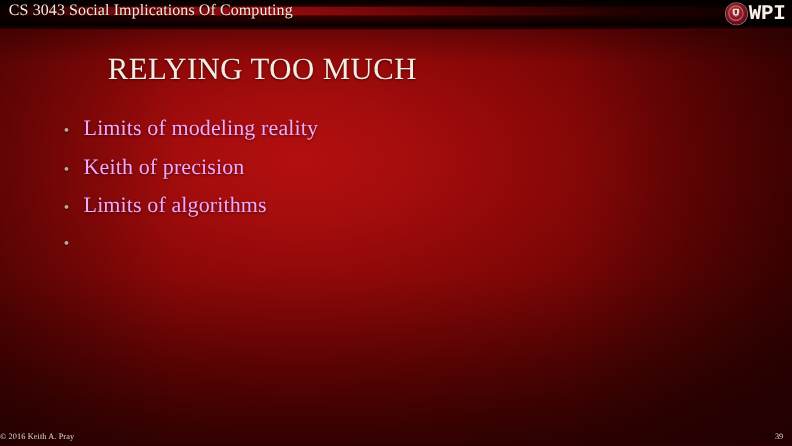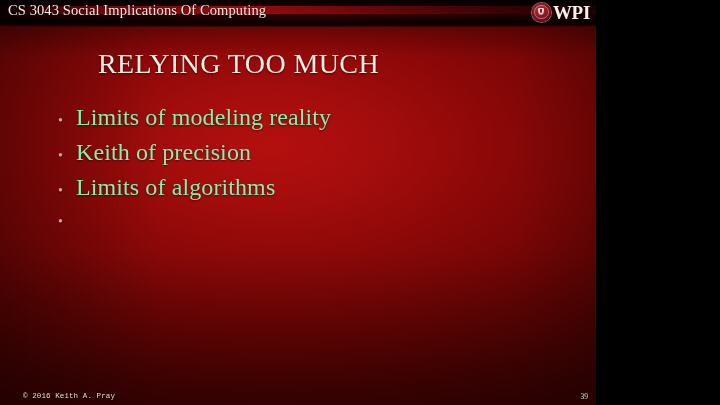--- a/index.html
+++ b/index.html
@@ -6,21 +6,21 @@
     margin: 0;
     padding: 0;
     background: #000;
   }
   body {
     font-family: "Liberation Serif", "DejaVu Serif", serif;
   }
 
   #slide {
     position: relative;
-    width: 596px;
+    width: 720px;
     height: 405px;
     overflow: hidden;
     background: #6b0008;
   }
 
   
   .bg-base {
     position: absolute;
     left: 0; top: 0;
     width: 720px;
@@ -109,20 +109,21 @@
   
   .wpi-logo {
     position: absolute;
     right: 6px;
     top: 1px;
     height: 22px;
     display: flex;
     align-items: center;
     gap: 2px;
     z-index: 6;
+    font-family: Liberation Mono, monospace;
   }
   .wpi-seal {
     position: relative;
     width: 19px;
     height: 19px;
     border-radius: 50%;
     background: radial-gradient(circle at 42% 34%, #b5303c 0%, #8e1320 45%, #6d0a16 75%, #4a0610 100%);
     box-shadow: 0 0 0 1px rgba(225,190,195,0.55), 0 1px 1px rgba(0,0,0,0.6);
     flex: 0 0 auto;
   }
@@ -187,41 +188,40 @@
   }
   .bullet-dot {
     flex: 0 0 auto;
     width: 18px;
     font-size: 14px;
     line-height: 22px;
     color: #b9ada0;
     text-shadow: 0 1px 1px rgba(30,0,0,0.7);
   }
   .bullet-text {
-    font-size: 24px;
+    font-size: 20px;
     line-height: 22px;
-    color: #86efac;
+    color: #f0abfc;
     letter-spacing: 0.1px;
     text-shadow: 0 1px 2px rgba(40,0,0,0.7);
     white-space: nowrap;
     text-align: center;
   }
 
   
   .footer-copyright {
     position: absolute;
-    left: 23px;
+    left: 0;
     bottom: 4px;
     font-size: 7.5px;
     line-height: 9px;
     color: #e2d8cc;
     letter-spacing: 0.1px;
     text-shadow: 0 1px 1px rgba(20,0,0,0.8);
     white-space: nowrap;
-    font-family: Liberation Mono, monospace;
   }
   .footer-pagenum {
     position: absolute;
     right: 8px;
     bottom: 4px;
     font-size: 7.5px;
     line-height: 9px;
     color: #e2d8cc;
     text-shadow: 0 1px 1px rgba(20,0,0,0.8);
   }

